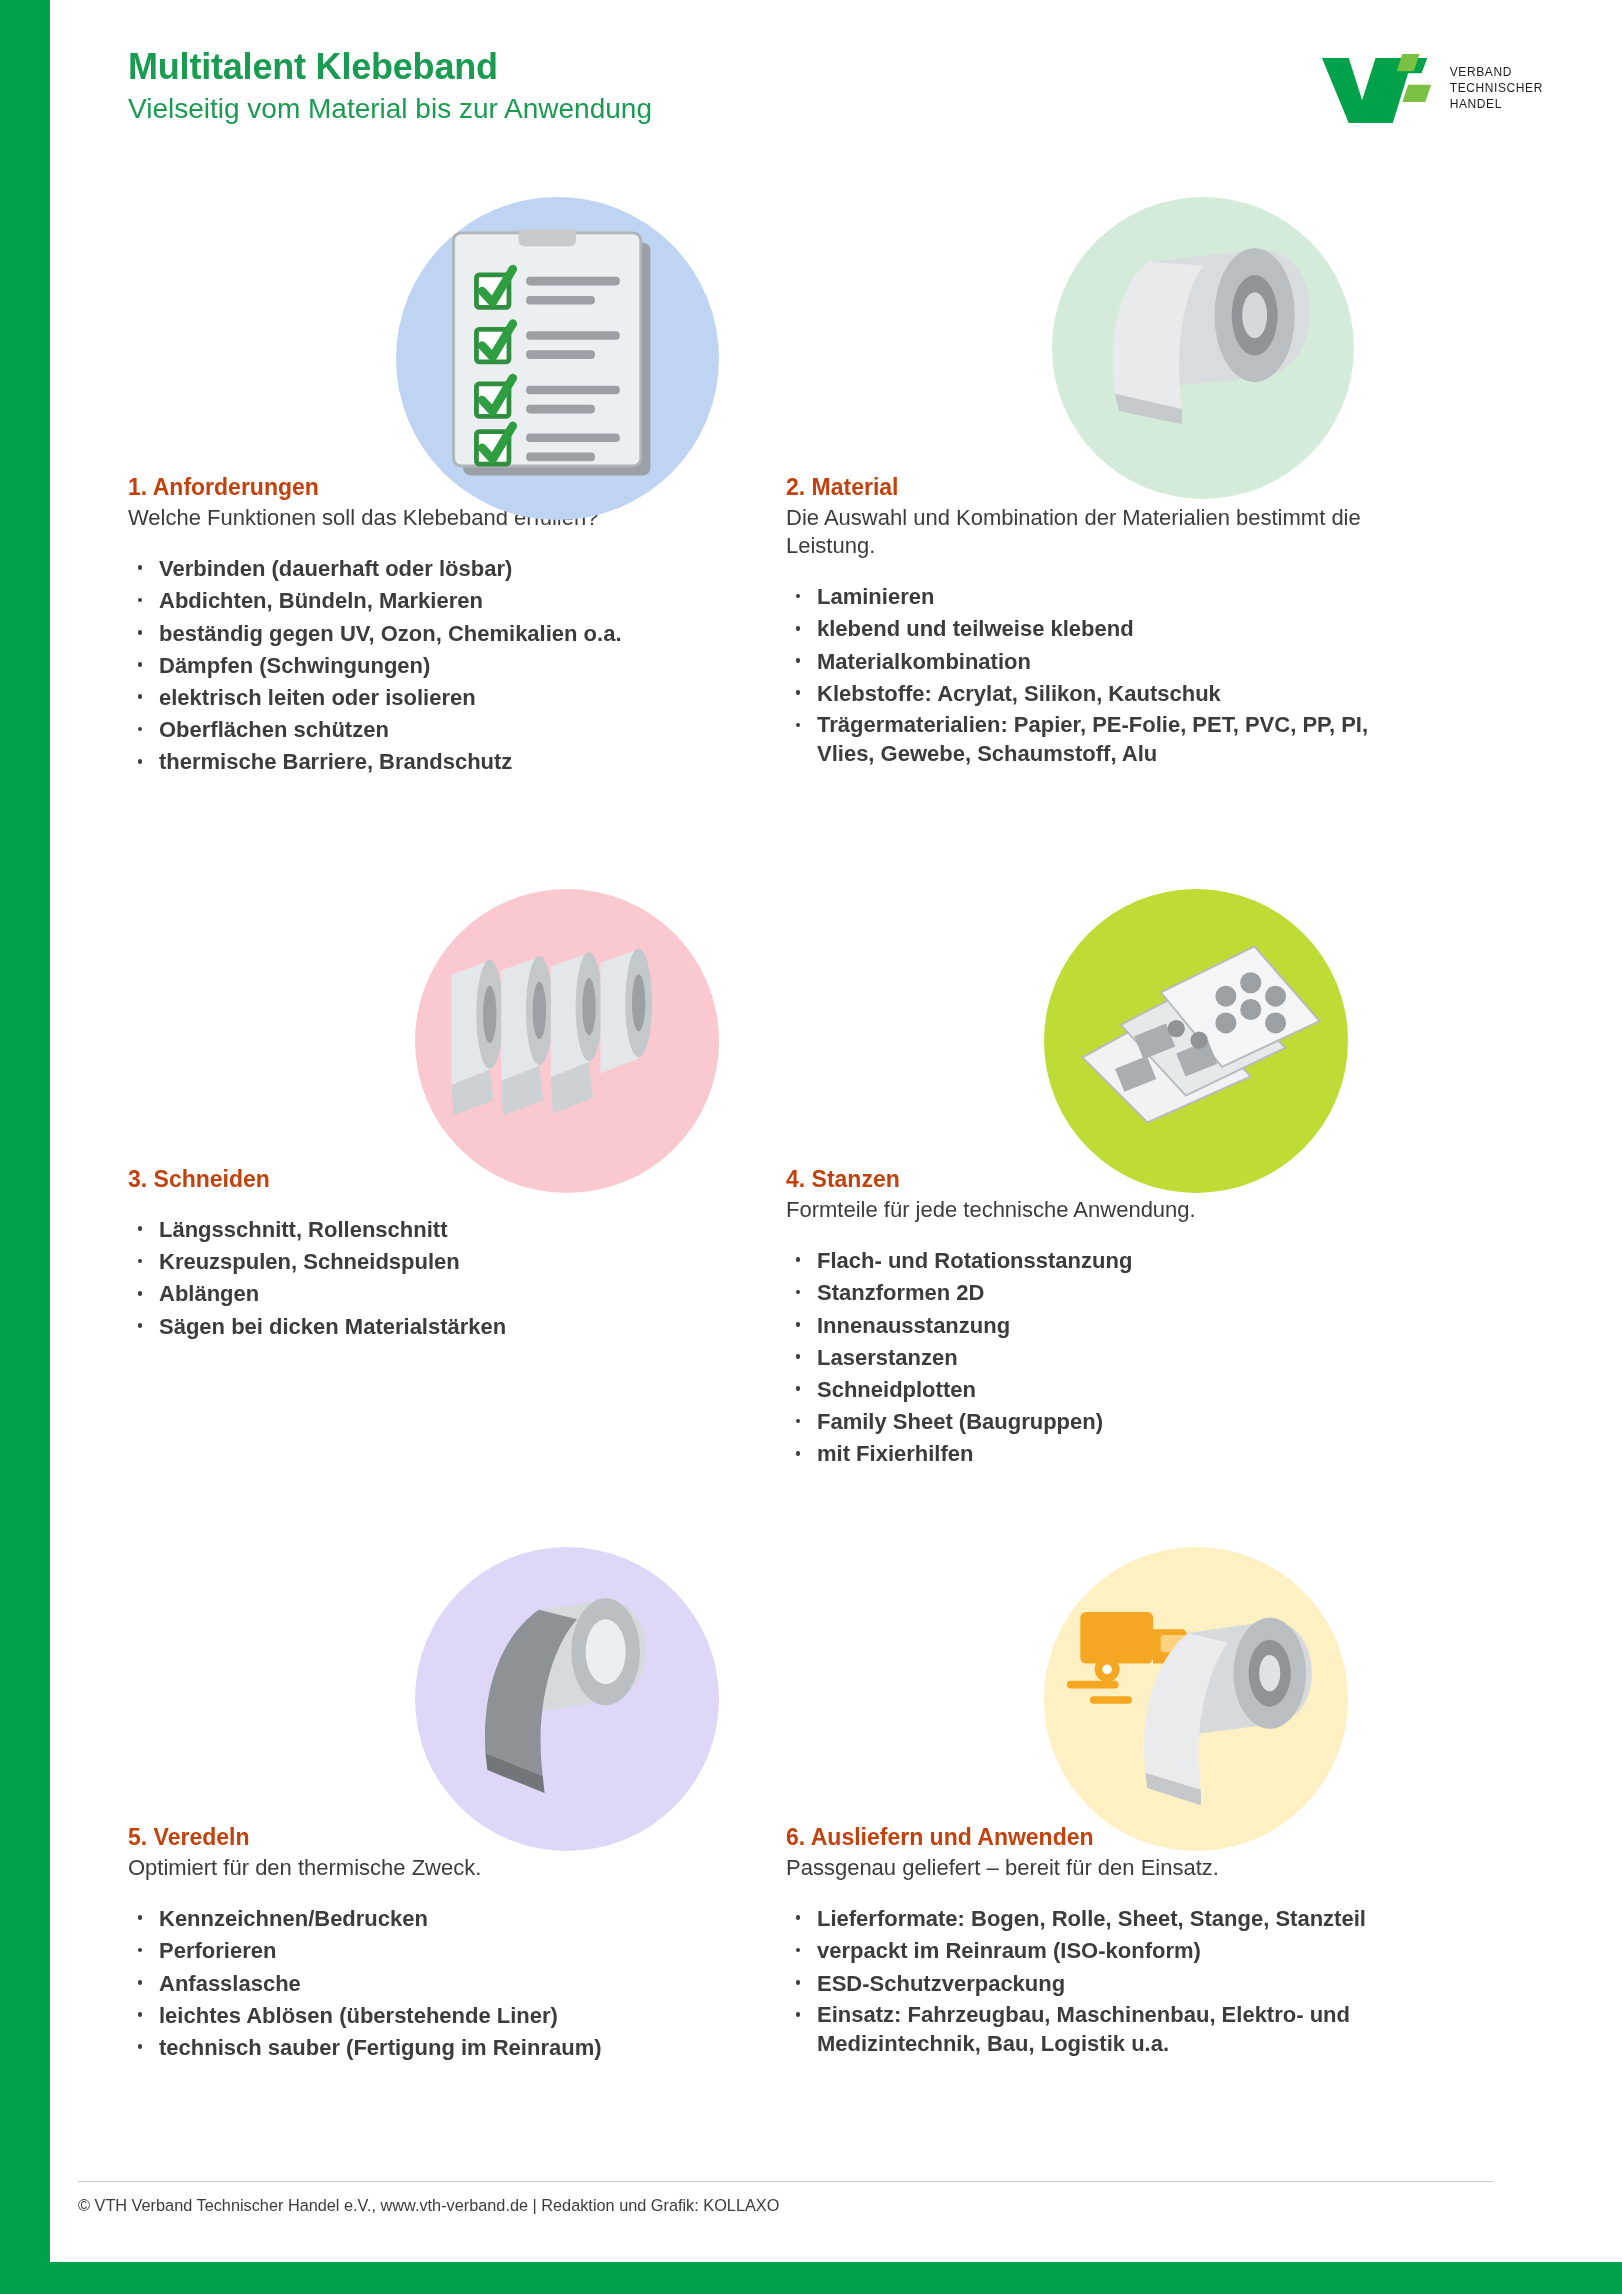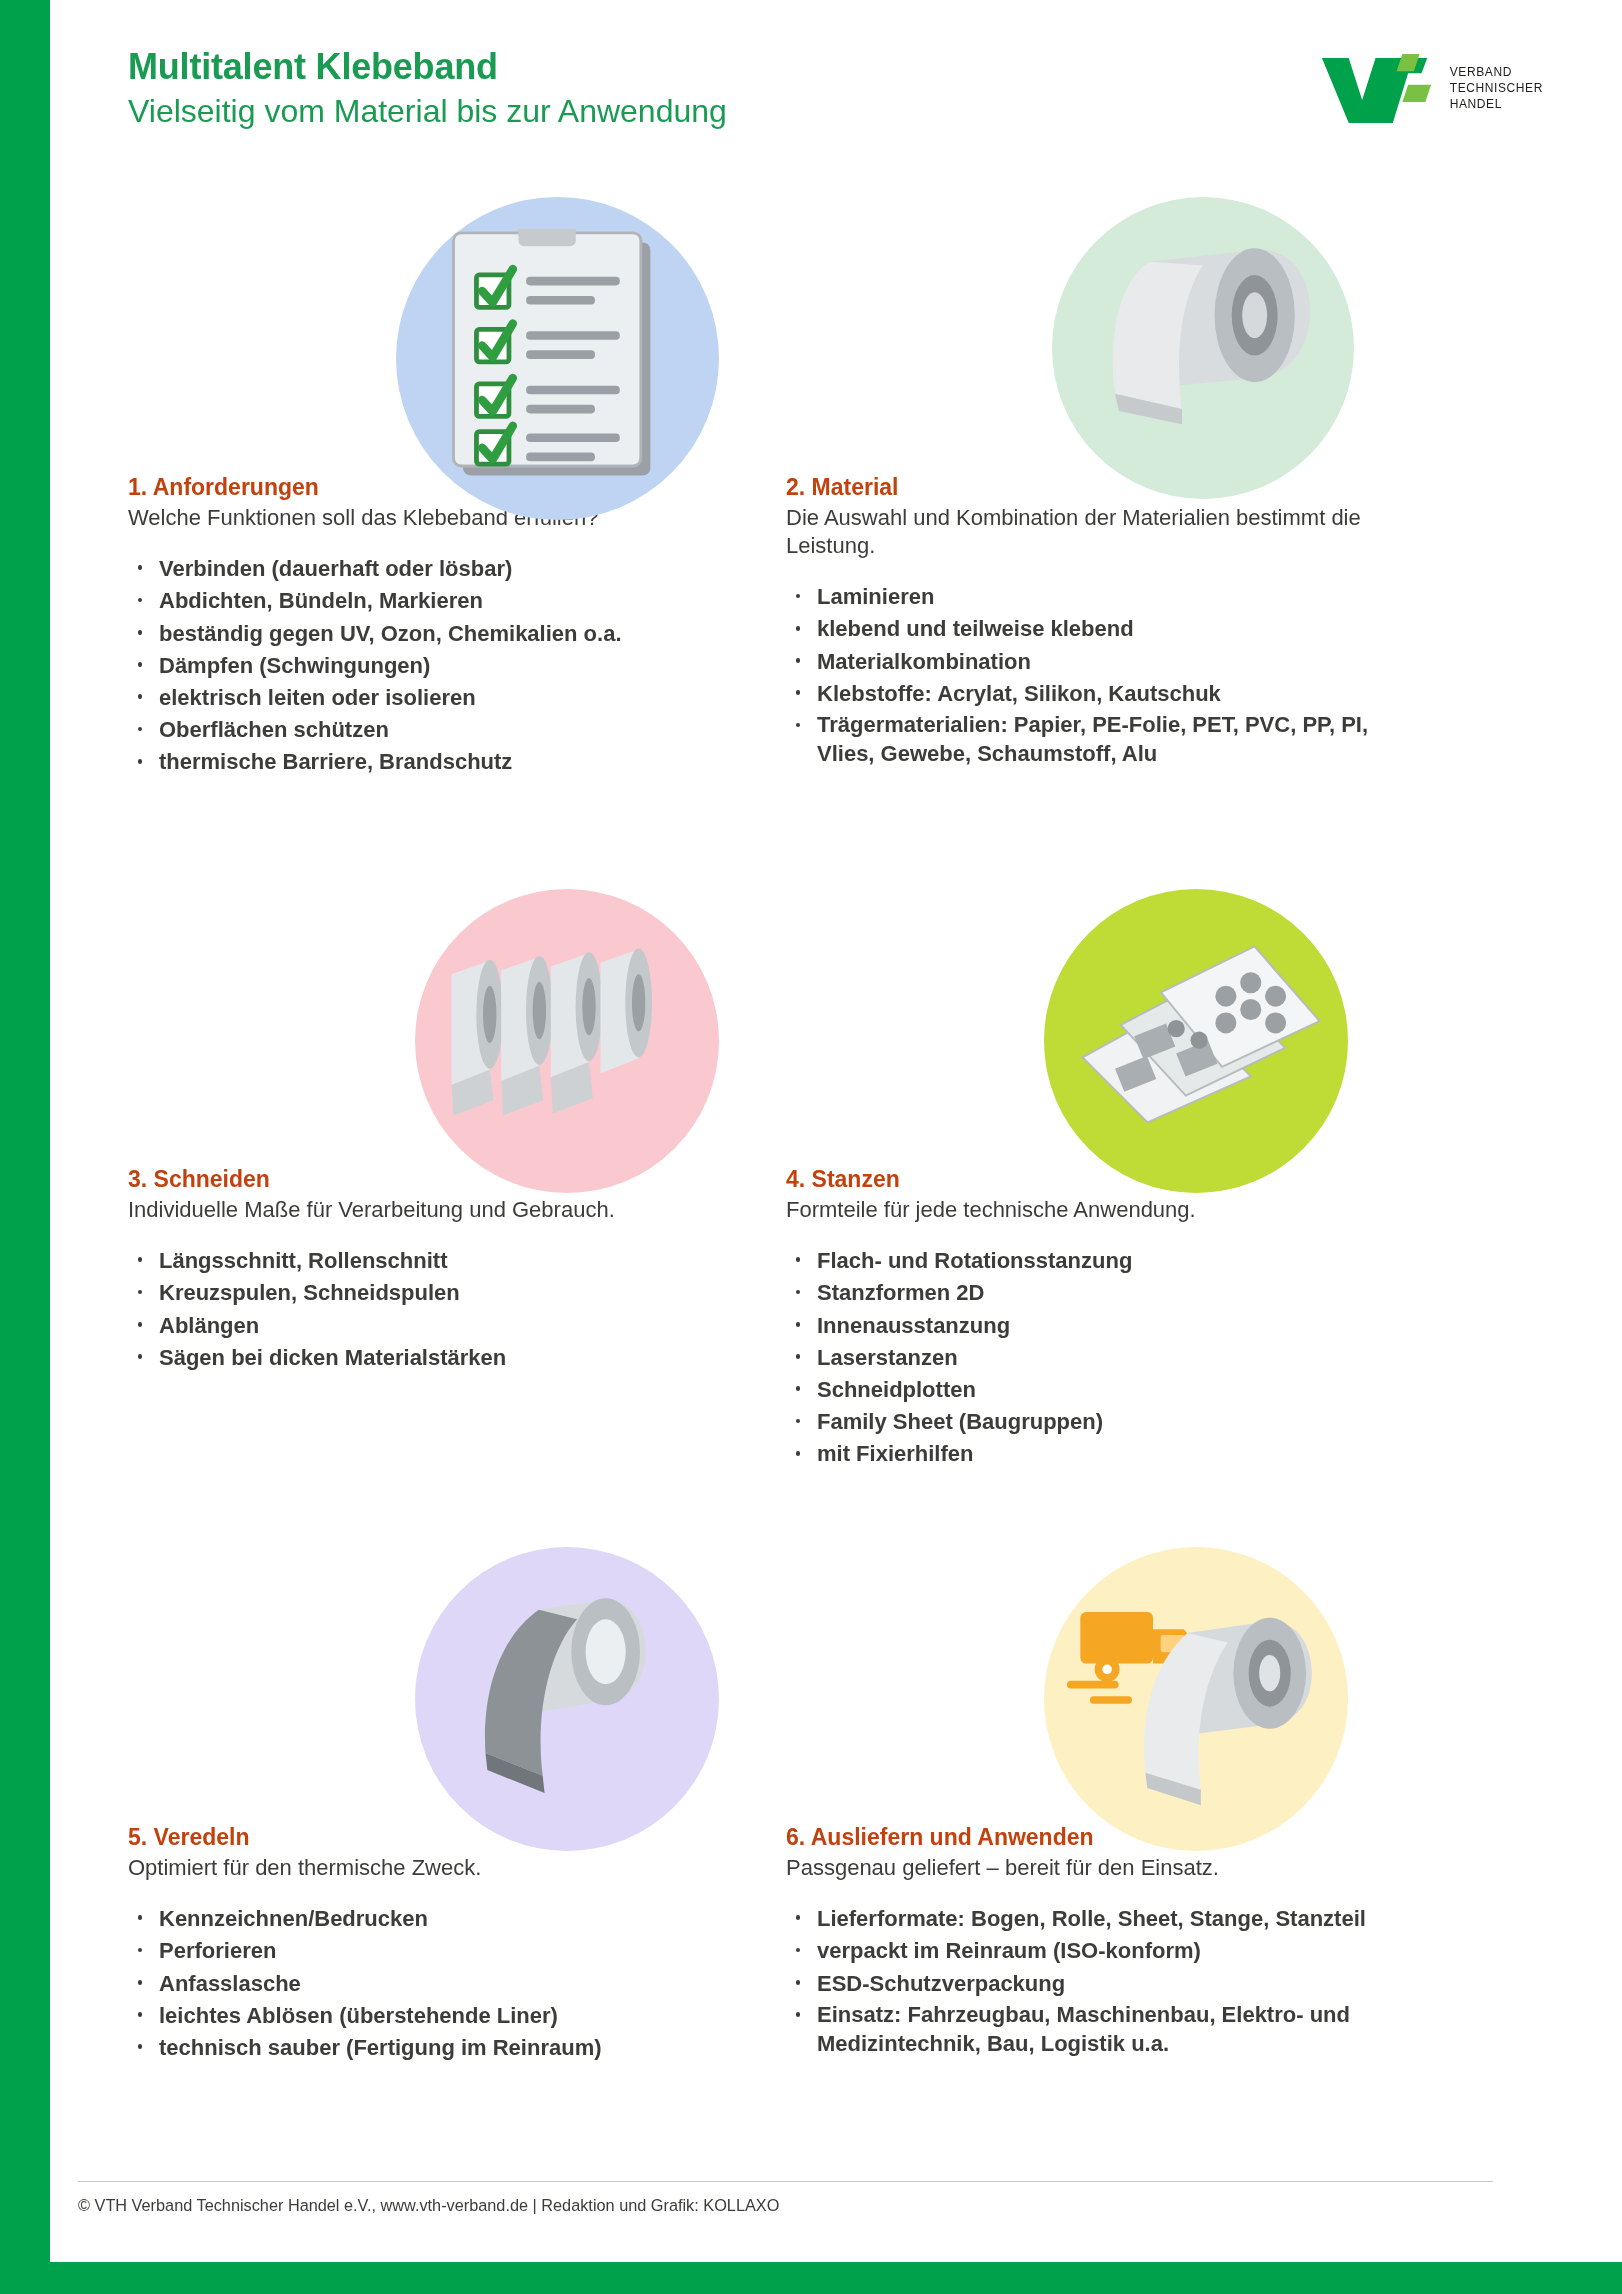--- a/index.html
+++ b/index.html
@@ -33,21 +33,21 @@
   }
   .title {
     font-size: 36px;
     font-weight: bold;
     color: #1a9b52;
     letter-spacing: -0.2px;
     margin: 0;
     line-height: 1.15;
   }
   .subtitle {
-    font-size: 32px;
+    font-size: 28px;
     font-weight: normal;
     color: #1a9b52;
     margin: 5.7px 0 0 0;
     line-height: 1.15;
   }
   .logo {
     position: absolute;
     right: 0; top: 5.7px;
     display: flex;
     align-items: center;
@@ -247,21 +247,20 @@
           <path d="M18 156 L58 140 L62 178 L20 194 Z" fill="#cdd1d4"></path>
         </g>
         <g transform="translate(156,-12)">
           <path d="M18 40 L58 26 L58 140 L18 156 Z" fill="#e4e7e9"></path>
           <ellipse cx="58" cy="82" rx="14" ry="57" fill="#c3c8cb"></ellipse>
           <ellipse cx="58" cy="82" rx="7" ry="30" fill="#9aa0a4"></ellipse>
         </g>
       </svg>
     </div>
     <h3 class="step-head">3. Schneiden</h3>
-    <p class="step-desc" style="max-width:535px;">Individuelle Maße für Verarbeitung und Gebrauch.</p>
     <ul class="bullets">
       <li>Längsschnitt, Rollenschnitt</li>
       <li>Kreuzspulen, Schneidspulen</li>
       <li>Ablängen</li>
       <li>Sägen bei dicken Materialstärken</li>
     </ul>
   </div>
 
   <div class="col-right" style="top:879px;">
     <div class="circle-wrap">

